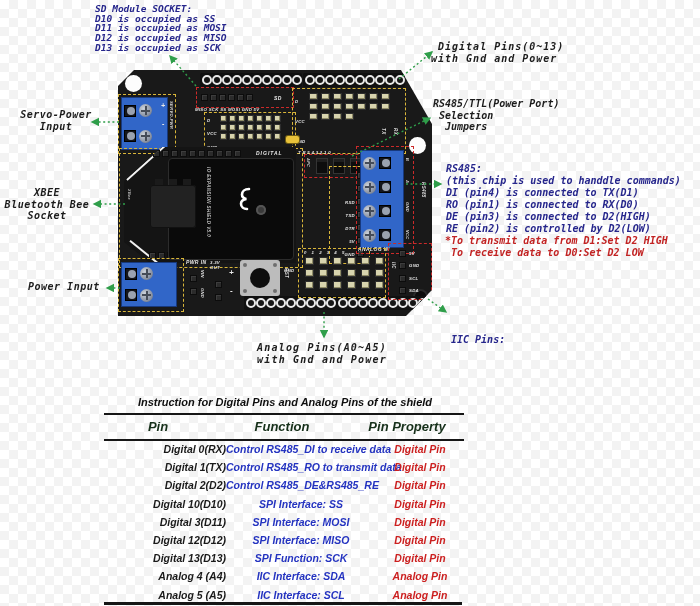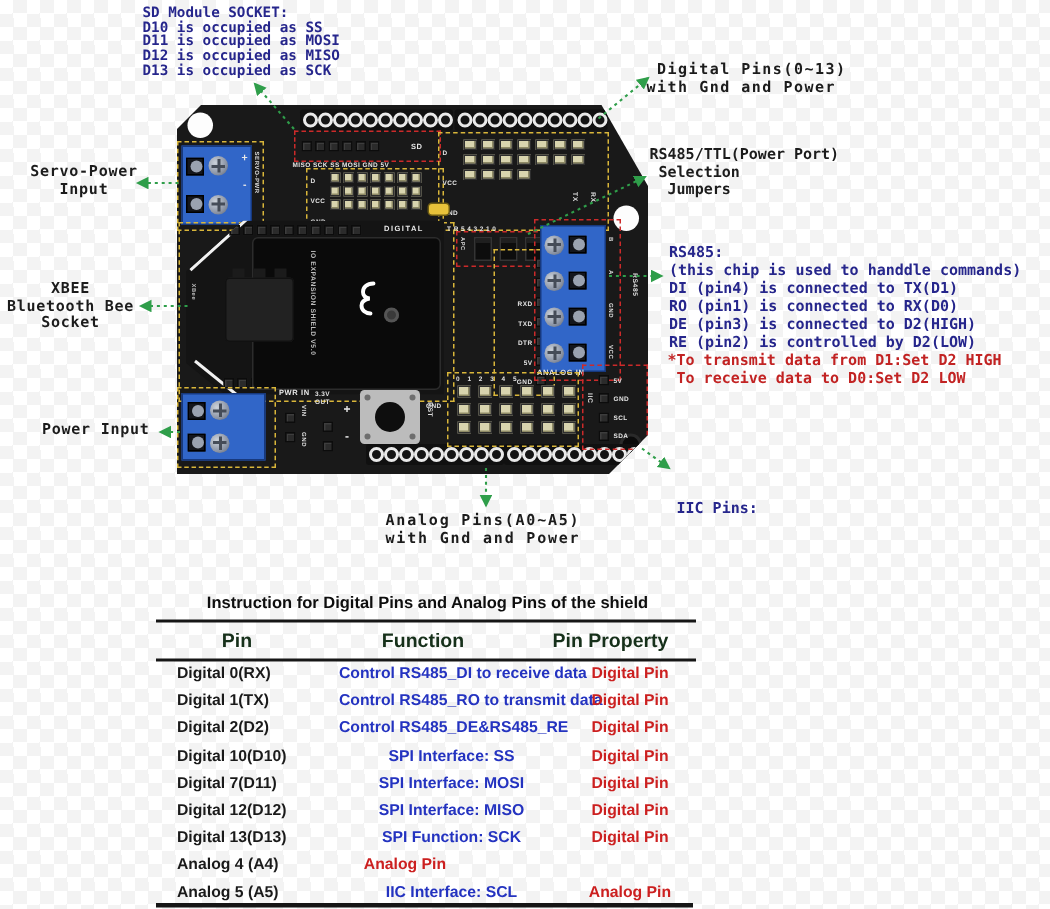--- a/index.html
+++ b/index.html
@@ -1,18 +1,18 @@
 <!DOCTYPE html>
 <html><head>
 <meta charset="utf-8">
 <style>
   html,body{margin:0;padding:0;}
   body{width:700px;height:606px;font-family:"Liberation Sans",sans-serif;}
   .scene{position:relative;width:700px;height:606px;overflow:hidden;
-    background:repeating-conic-gradient(#f3f3f3 0 25%, #ffffff 0 50%) 0 0/18px 18px;}
+    background:repeating-conic-gradient(#f3f3f3 0 25%, #ffffff 0 50%) 0 0/18px 18px;font-style:italic;}
   .abs{position:absolute;}
   
   .mono{font-family:"DejaVu Sans Mono",monospace;white-space:pre;font-weight:bold;}
   .note-navy{color:#26268c;}
   .note-dark{color:#1c1c1c;}
   .note-red{color:#c22323;}
   .n-sd{left:95px;top:4px;font-size:9.5px;line-height:9.7px;}
   .n-dig{left:431px;top:41px;font-size:10px;line-height:12px;letter-spacing:1px;}
   .n-ser{left:433px;top:98px;font-size:10px;line-height:11.5px;}
   .n-485{left:446px;top:163px;font-size:10px;line-height:12px;}
@@ -57,21 +57,21 @@
   .diag{position:absolute;background:#f2f2f2;height:2px;}
   .rst{background:#bcbcbc;border-radius:3px;position:relative;}
   .rst::before{content:"";position:absolute;left:50%;top:50%;width:20px;height:20px;margin:-10px 0 0 -10px;border-radius:50%;background:#0e0e0e;}
   .rst i{position:absolute;width:4px;height:4px;border-radius:50%;background:#6e6e6e;}
   
   .tbl-title{left:60px;top:396px;width:450px;text-align:center;font-size:11px;font-weight:bold;color:#0e0e0e;}
   .tline{background:#161616;height:2px;}
   .th{top:419px;font-size:13px;font-weight:bold;color:#16301a;text-align:center;}
   .tbl-rows{left:104px;top:440px;width:360px;}
   .trw{display:flex;align-items:center;height:18.2px;}
-  .c-pin{width:108px;padding-left:14px;box-sizing:content-box;font-size:10.5px;font-weight:bold;color:#1a1a1a;text-align:left;flex:none;}
+  .c-pin{width:108px;padding-left:14px;box-sizing:content-box;font-size:10.5px;font-weight:bold;color:#1a1a1a;text-align:right;flex:none;}
   .c-func{width:150px;text-align:center;font-size:10.5px;font-weight:bold;color:#2433c0;flex:none;white-space:nowrap;}
   .c-prop{width:88px;text-align:center;font-size:10.5px;font-weight:bold;color:#cc2020;flex:none;}
   svg.arrows{left:0;top:0;pointer-events:none;}
 </style>
 </head>
 <body>
 
 <div class="scene">
 
   <div class="abs mono note-navy n-sd">SD Module SOCKET:
@@ -488,39 +488,40 @@
         <span class="c-prop">Digital Pin</span>
       </div>
 
       <div class="trw">
         <span class="c-pin">Digital 10(D10)</span>
         <span class="c-func">SPI Interface: SS</span>
         <span class="c-prop">Digital Pin</span>
       </div>
 
       <div class="trw">
-        <span class="c-pin">Digital 7(D11)</span>
+        <span class="c-pin">Digital 3(D11)</span>
         <span class="c-func">SPI Interface: MOSI</span>
         <span class="c-prop">Digital Pin</span>
       </div>
 
       <div class="trw">
         <span class="c-pin">Digital 12(D12)</span>
         <span class="c-func">SPI Interface: MISO</span>
         <span class="c-prop">Digital Pin</span>
       </div>
 
       <div class="trw">
         <span class="c-pin">Digital 13(D13)</span>
         <span class="c-func">SPI Function: SCK</span>
         <span class="c-prop">Digital Pin</span>
       </div>
 
       <div class="trw">
         <span class="c-pin">Analog 4 (A4)</span>
+        <span class="c-func">IIC Interface: SDA</span>
         <span class="c-prop">Analog Pin</span>
       </div>
 
       <div class="trw">
         <span class="c-pin">Analog 5 (A5)</span>
         <span class="c-func">IIC Interface: SCL</span>
         <span class="c-prop">Analog Pin</span>
       </div>
     </div>
   <div class="abs tline" style="left:104px;top:602px;width:358px;height:3px;"></div>

